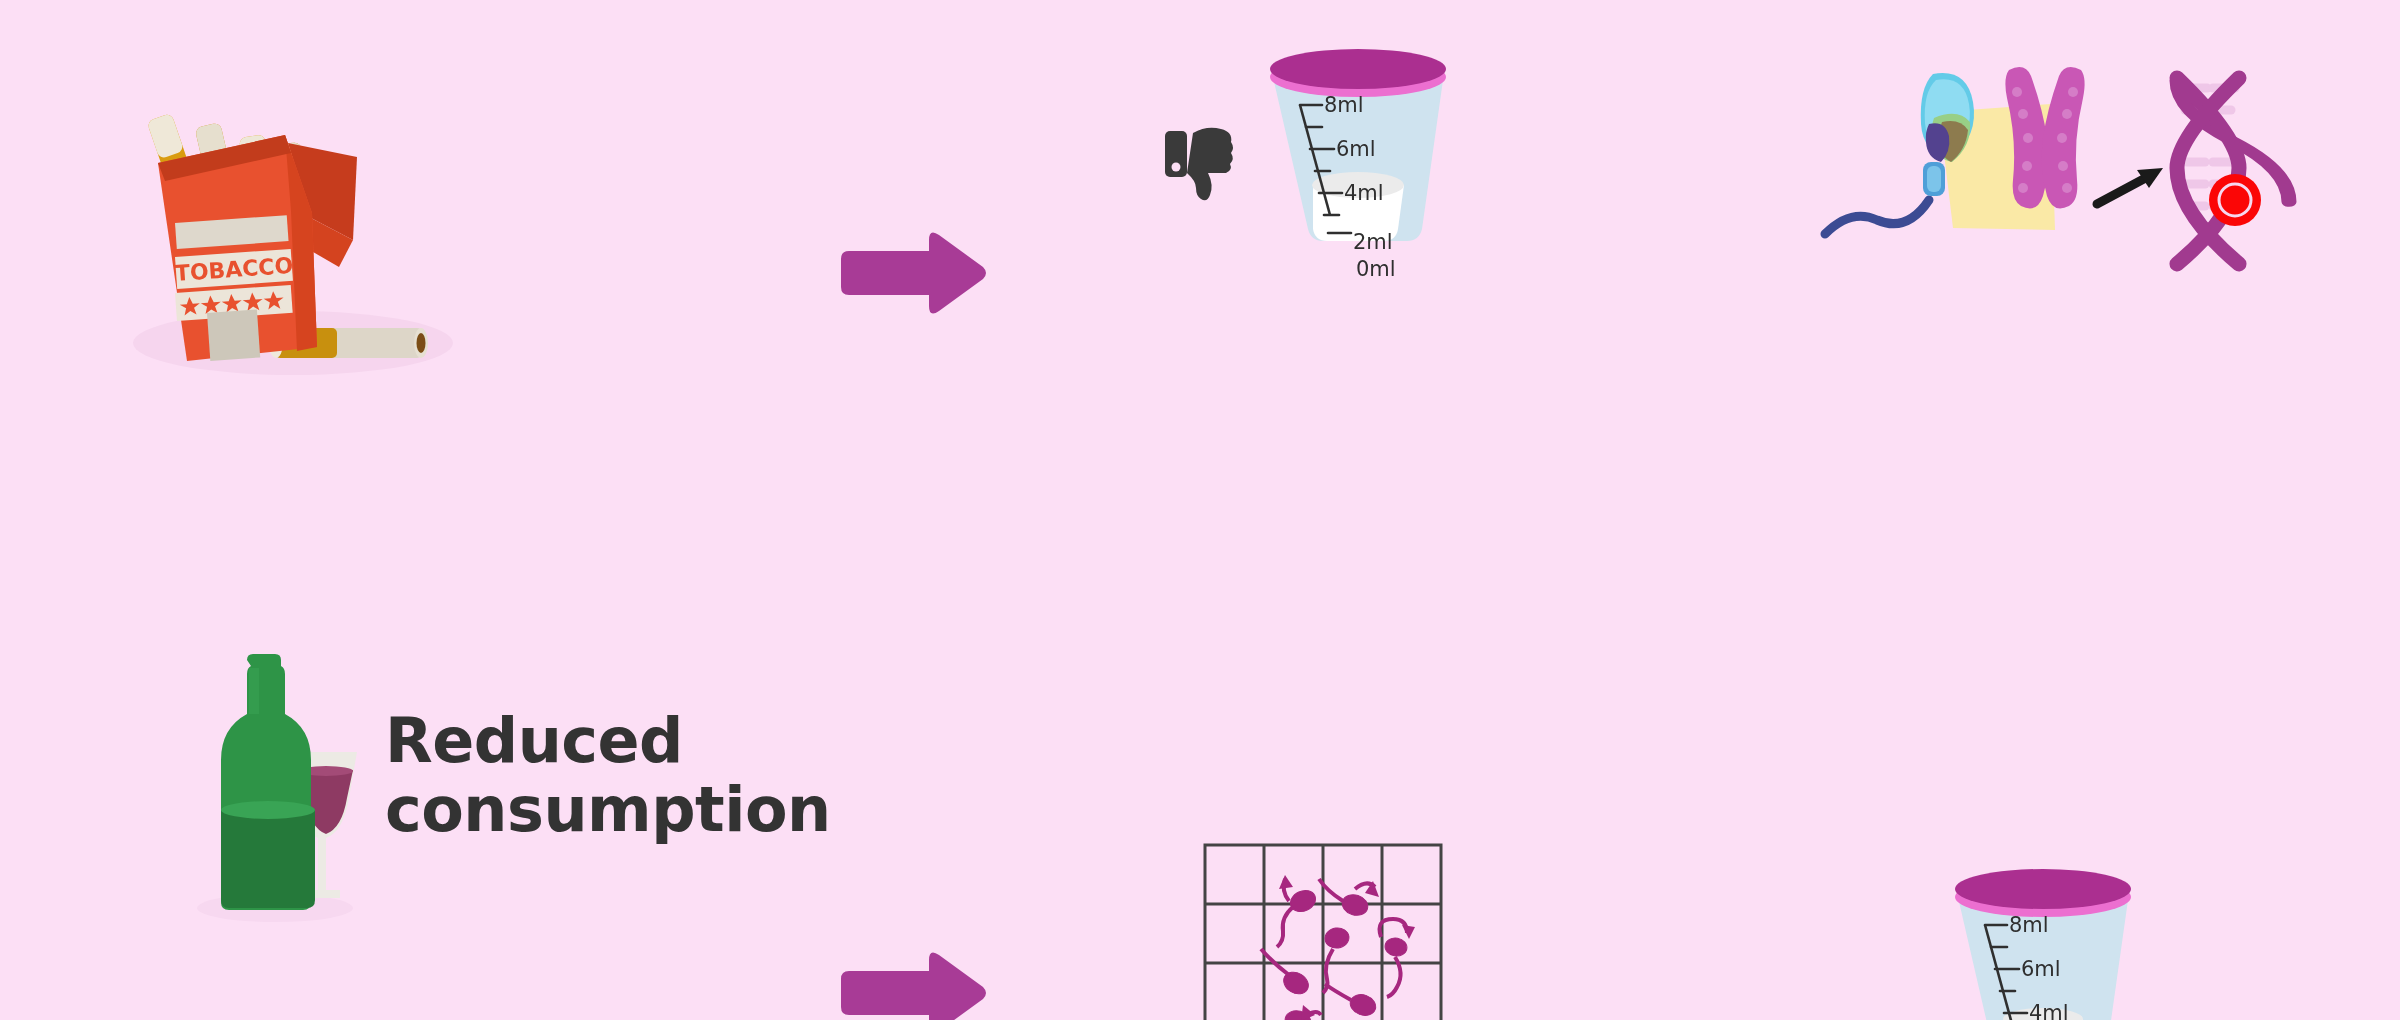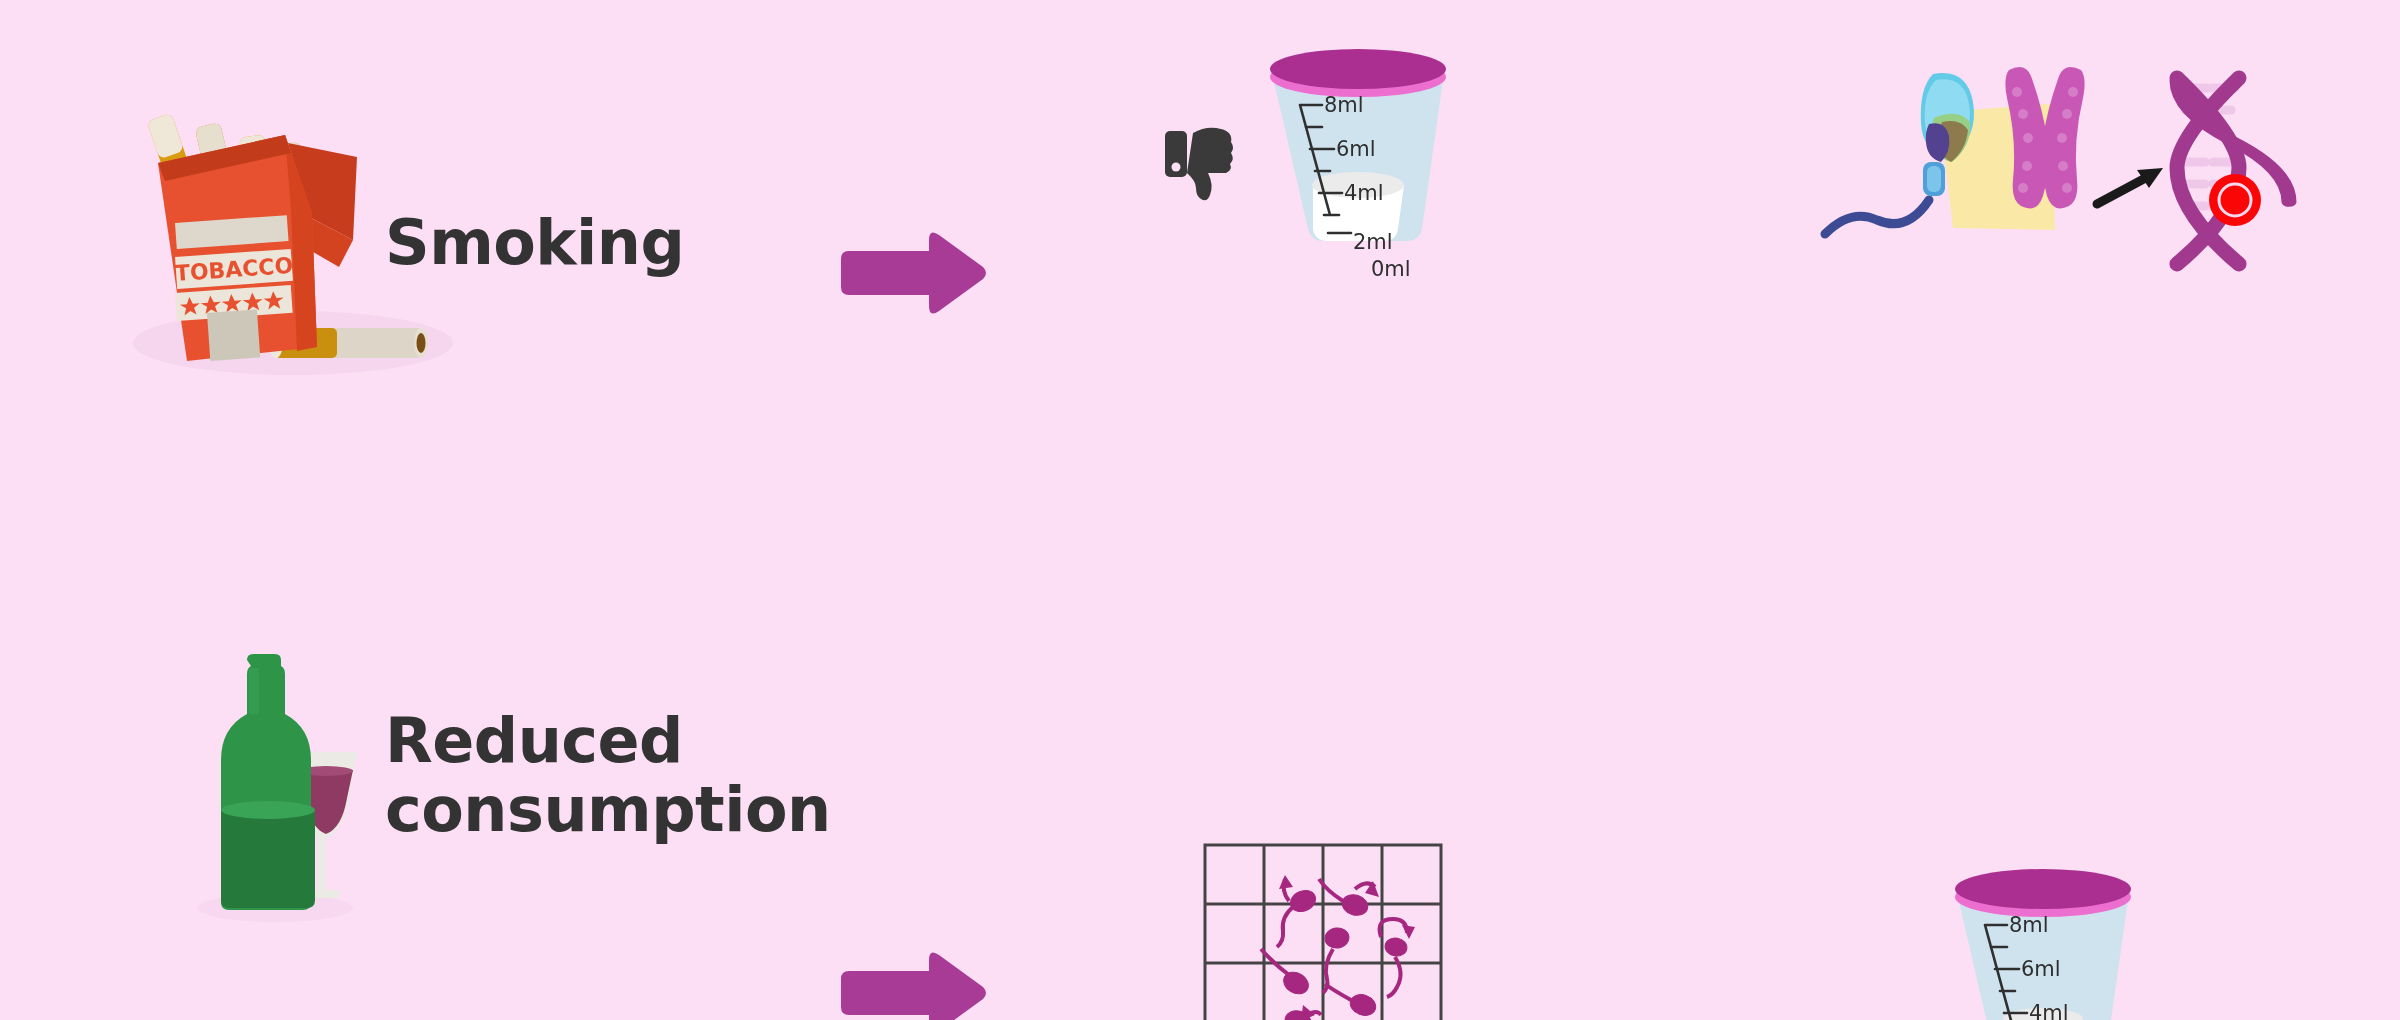--- a/index.html
+++ b/index.html
@@ -117,21 +117,20 @@
             <polygon points="106,213 109,220 116,220 110,224 112,231 106,227 100,231 102,224 96,220 103,220"></polygon>
             <polygon points="127,213 130,220 137,220 131,224 133,231 127,227 121,231 123,224 117,220 124,220"></polygon>
             <polygon points="148,213 151,220 158,220 152,224 154,231 148,227 142,231 144,224 138,220 145,220"></polygon>
           </g>
         </g>
 
         <rect x="82" y="228" width="50" height="48" fill="#cdc7ba" transform="rotate(-4 82 228)"></rect>
       </svg>
     </div>
 
-    <div class="abs cause-label" style="left:385px; top:208px; width:360px;">Smoking</div>
 
     <div class="abs" style="left:833px; top:228px; width:160px; height:90px;">
       <svg width="160" height="90" viewBox="0 0 160 90">
         <path d="M8 31 q0 -8 8 -8 H96 V12 q0 -12 10 -5 L150 39 q6 6 0 12 L106 83 q-10 7 -10 -5 V67 H16 q-8 0 -8 -8 Z" fill="#a83b96"></path>
       </svg>
     </div>
 
     <div class="abs" style="left:1165px; top:125px; width:70px; height:80px;">
       <svg width="70" height="80" viewBox="0 0 70 80">
         <rect x="0" y="6" width="22" height="46" rx="5" fill="#3a3a3a"></rect>
@@ -163,21 +162,21 @@
           <line x1="61" y1="148" x2="84" y2="148"></line>
           <line x1="66" y1="170" x2="81" y2="170"></line>
           <line x1="70" y1="188" x2="93" y2="188"></line>
         </g>
       </svg>
 
       <span class="abs cup-tick-label" style="left:66px; top:48px;">8ml</span>
       <span class="abs cup-tick-label" style="left:78px; top:92px;">6ml</span>
       <span class="abs cup-tick-label" style="left:86px; top:136px;">4ml</span>
       <span class="abs cup-tick-label" style="left:95px; top:176px;margin-top:9px;">2ml</span>
-      <span class="abs cup-tick-label" style="left:113px; top:212px;">0ml</span>
+      <span class="abs cup-tick-label" style="left:98px; top:212px;">0ml</span>
     </div>
 
 
     <div class="abs" style="left:1815px; top:62px; width:420px; height:175px;">
       <svg width="420" height="175" viewBox="0 0 420 175">
 
         <path d="M124 50 L236 42 L240 168 L138 166 Z" fill="#fae9a6"></path>
 
         <path d="M10 172 q26 -26 52 -14 q30 13 52 -20" stroke="#3c4b93" stroke-width="9" fill="none" stroke-linecap="round"></path>
 

